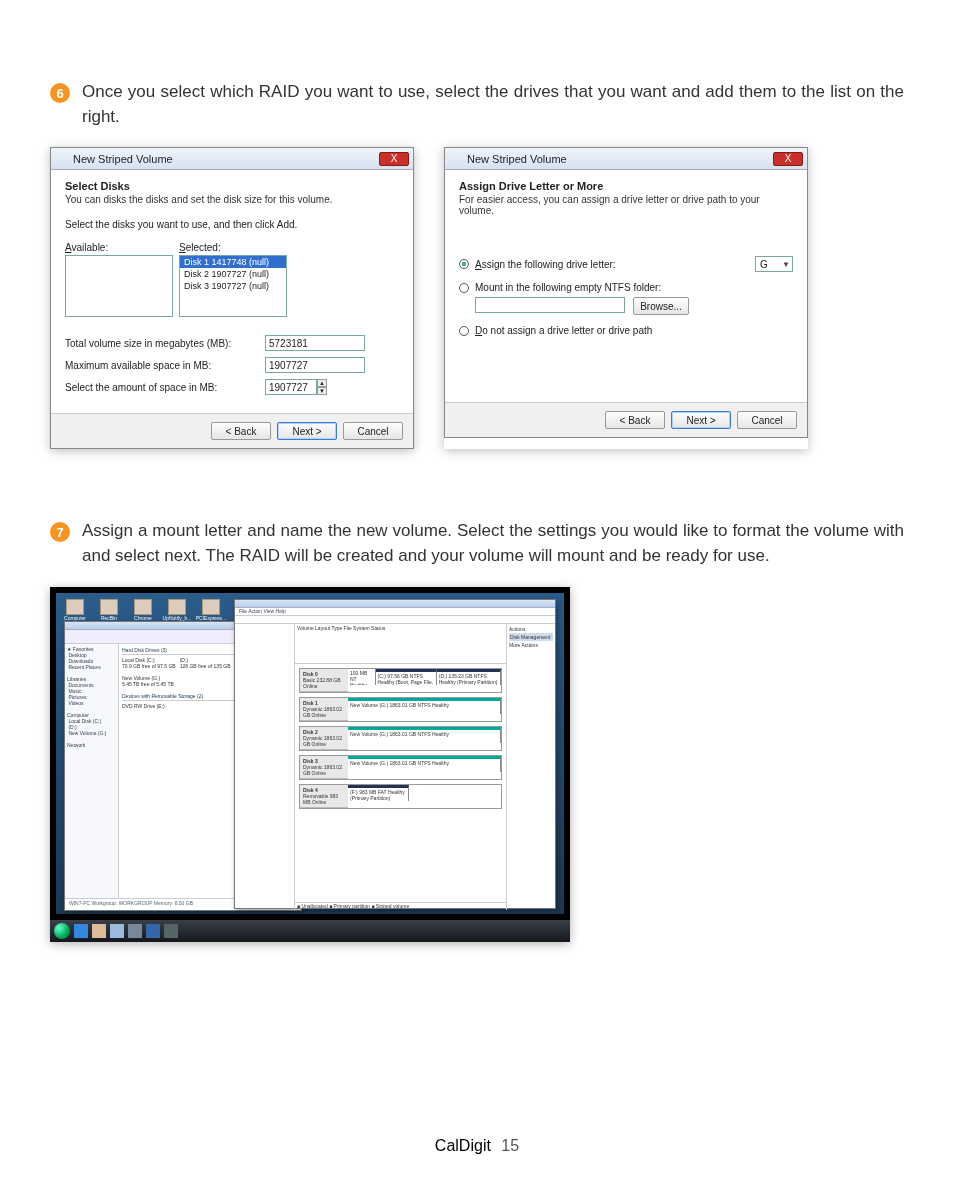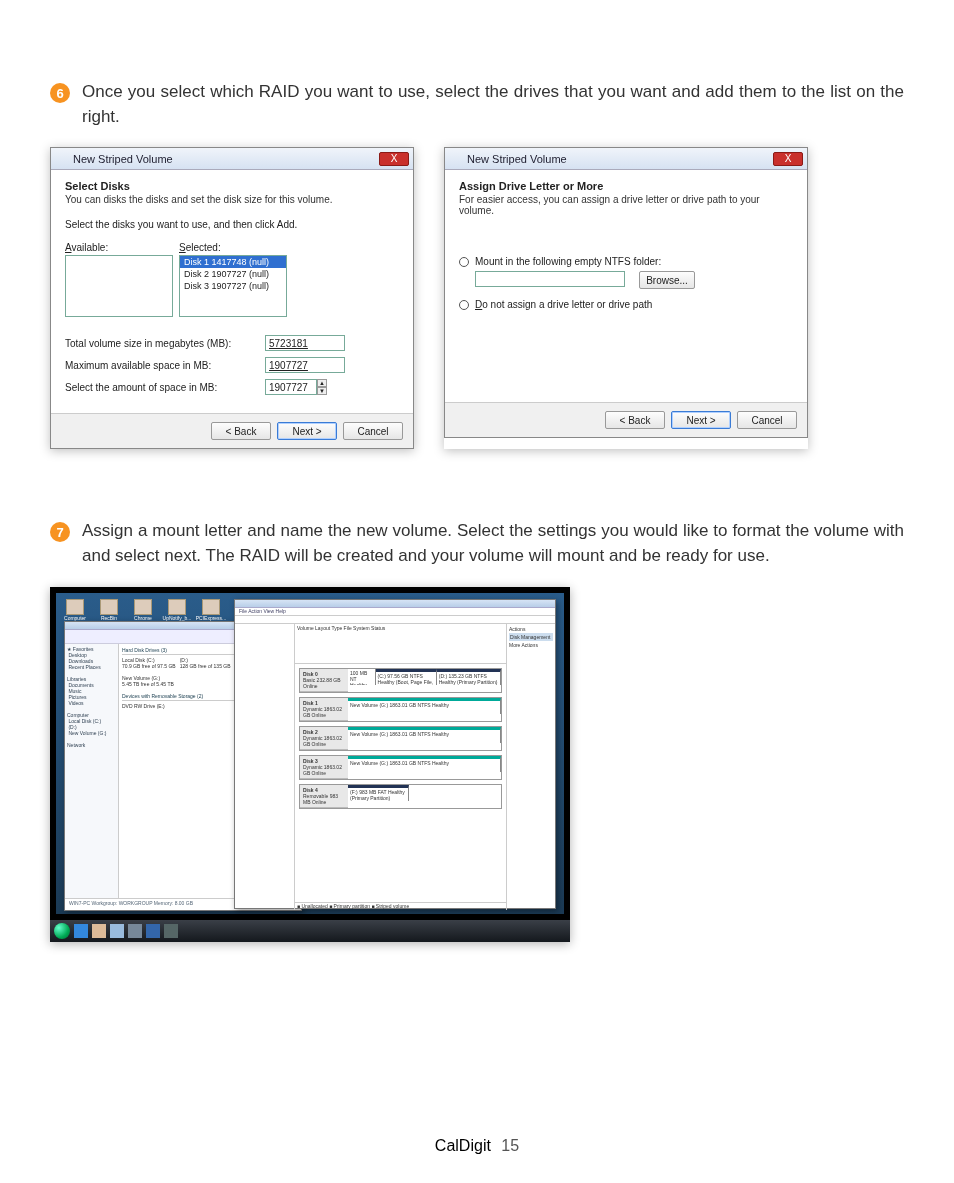--- a/index.html
+++ b/index.html
@@ -57,21 +57,21 @@
     border: 1px solid #999; background: linear-gradient(#fdfdfd,#e6e6e6);
     font-size: 10px; padding: 1px 6px; min-width: 56px; height: 18px;
     display: flex; align-items: center; justify-content: center; border-radius: 2px;
   }
   .field-row { display: flex; align-items: center; gap: 10px; margin-bottom: 6px; font-size: 10px; }
   .field-row .fl { width: 190px; }
   .txtbox {
     border: 1px solid #7a9; background: #fff; height: 16px; width: 52px;
     font-size: 10px; padding: 0 3px; display: flex; align-items: center;
   }
-  .txtbox.w100 { width: 80px; text-decoration: underline; }
+  .txtbox.w100 { width: 100px; }
   .spin { display: flex; }
   .spin .sb { width: 10px; border: 1px solid #999; height: 8px; font-size: 6px; display:flex;align-items:center;justify-content:center;background:#eee;}
   .spin .sbwrap { display:flex; flex-direction:column; }
   .dlg-footer {
     border-top: 1px solid #ccc; padding: 8px 10px; display: flex; justify-content: flex-end; gap: 6px;
     background: #f0f0f0;
   }
   .winbtn.wide { min-width: 60px; text-align: right; }
   .winbtn.blue { border: 1px solid #3a7bd5; box-shadow: 0 0 0 1px #b0d0ff inset; }
   
@@ -80,21 +80,21 @@
     width: 10px; height: 10px; border: 1px solid #555; border-radius: 50%;
     display: inline-flex; align-items: center; justify-content: center; flex:0 0 10px;
   }
   .radio.on::after { content:''; width:4px; height:4px; background:#2a5; border-radius:50%; }
   .dropdown {
     border: 1px solid #7a9; height: 16px; width: 38px; font-size: 10px;
     display: flex; align-items: center; justify-content: space-between; padding: 0 2px 0 4px;
     background:#fff;
   }
   .dropdown .dd-arr { font-size: 8px; color:#444; }
-  .browse-row { display:flex; gap:14px; margin: 0 0 10px 16px; }
+  .browse-row { display:flex; gap:8px; margin: 0 0 10px 16px; }
   .browse-row .txtbox { width: 150px; }
   
   .desk-shot {
     width: 520px; height: 355px; background: #000; border: none;
     box-shadow: 0 2px 10px rgba(0,0,0,0.3); position: relative; overflow:hidden;
     font-size: 6px; color:#333;
   }
   .desk-inner {
     position:absolute; left:6px; top:6px; right:6px; bottom:28px;
     background: linear-gradient(#2a5c8a,#1b3a55);
@@ -198,20 +198,28 @@
   <div class="shot-wrap">
     <div class="dlg">
       <div class="dlg-title">
         <span class="dlg-title-text">New Striped Volume</span>
         <span class="close-x">X</span>
       </div>
       <div class="dlg-body" style="min-height:232px">
         <div class="dlg-h">Assign Drive Letter or More</div>
         <div class="dlg-sub" style="margin-bottom:40px">For easier access, you can assign a drive letter or drive path to your volume.</div>
 
+        <div class="opt-row">
+          <span class="radio on"></span>
+          <span style="flex:1"><span class="u">A</span>ssign the following drive letter:</span>
+          <span class="dropdown">
+            <span>G</span>
+            <span class="dd-arr">▼</span>
+          </span>
+        </div>
         <div class="opt-row" style="margin-bottom:4px">
           <span class="radio"></span>
           <span>Mount in the following empty NTFS folder:</span>
         </div>
         <div class="browse-row">
           <span class="txtbox"></span>
           <div class="winbtn">Browse...</div>
         </div>
         <div class="opt-row">
           <span class="radio"></span>

